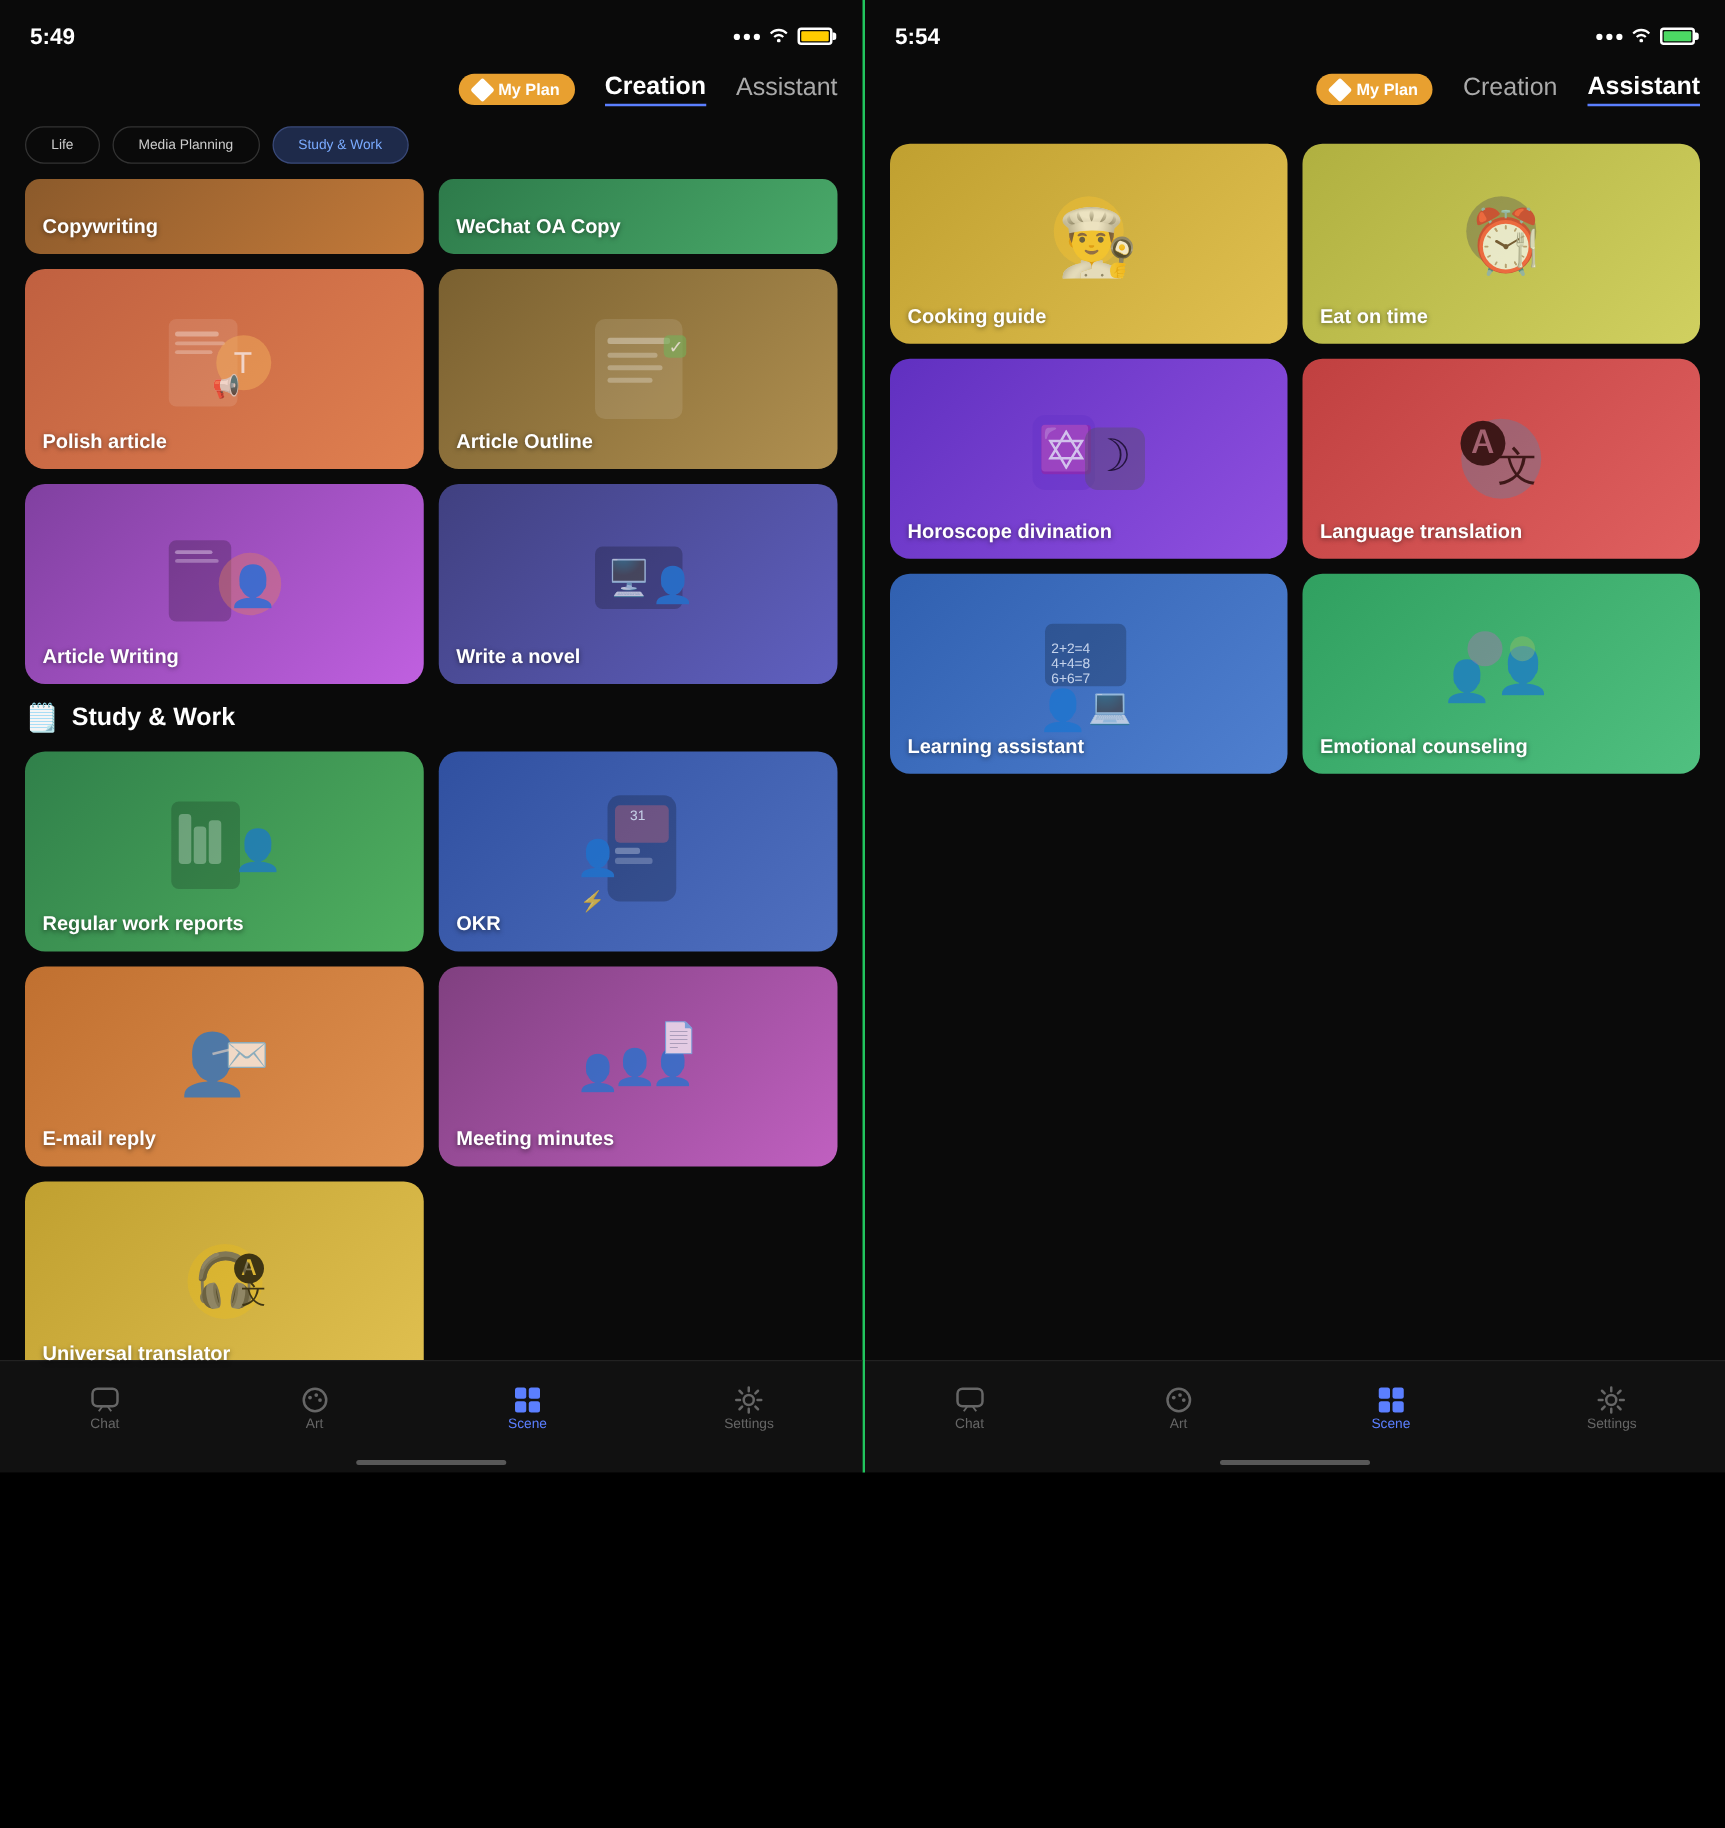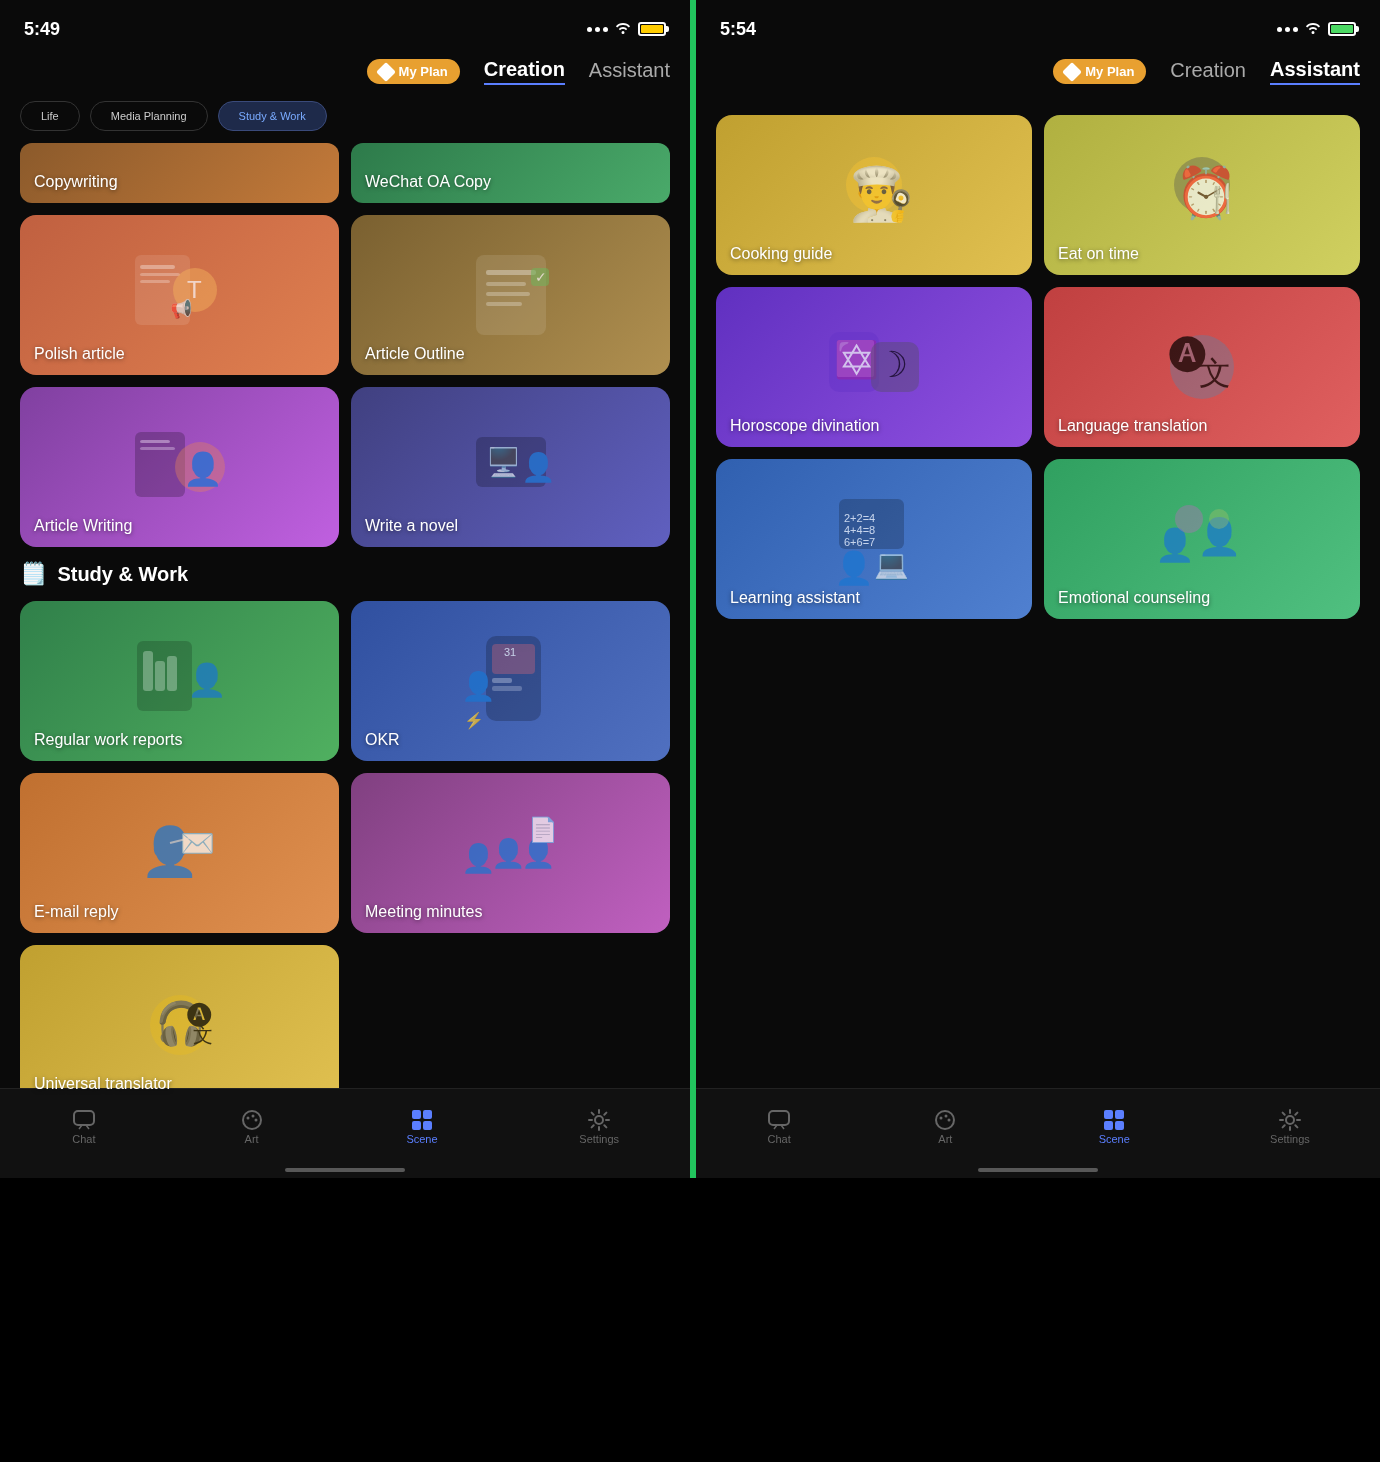--- a/index.html
+++ b/index.html
@@ -16,21 +16,21 @@
       width: 690px;
       height: 1178px;
       background: #0a0a0a;
       display: flex;
       flex-direction: column;
       overflow: hidden;
       position: relative;
     }
 
     .phone-panel + .phone-panel {
-      border-left: 6px solid #22c55e;
+      border-left: 2px solid #22c55e;
     }
 
     
     .status-bar {
       display: flex;
       justify-content: space-between;
       align-items: center;
       padding: 14px 24px 6px;
       height: 50px;
     }
@@ -166,21 +166,21 @@
       height: 160px;
       cursor: pointer;
     }
 
     .card-label {
       position: absolute;
       bottom: 12px;
       left: 14px;
       color: #fff;
       font-size: 16px;
-      font-weight: 400;
+      font-weight: 700;
       text-shadow: 0 1px 4px rgba(0,0,0,0.5);
       z-index: 2;
     }
 
     
     .card-copywriting { background: linear-gradient(135deg, #8b5a2b 0%, #c47a3a 100%); }
     .card-wechat { background: linear-gradient(135deg, #2d7a4a 0%, #4aaa6a 100%); padding-left: 30px; }
     .card-polish { background: linear-gradient(135deg, #c06040 0%, #e08050 100%); }
     .card-outline { background: linear-gradient(135deg, #7a6030 0%, #b09050 100%); }
     .card-writing { background: linear-gradient(135deg, #8040a0 0%, #c060e0 100%); }

